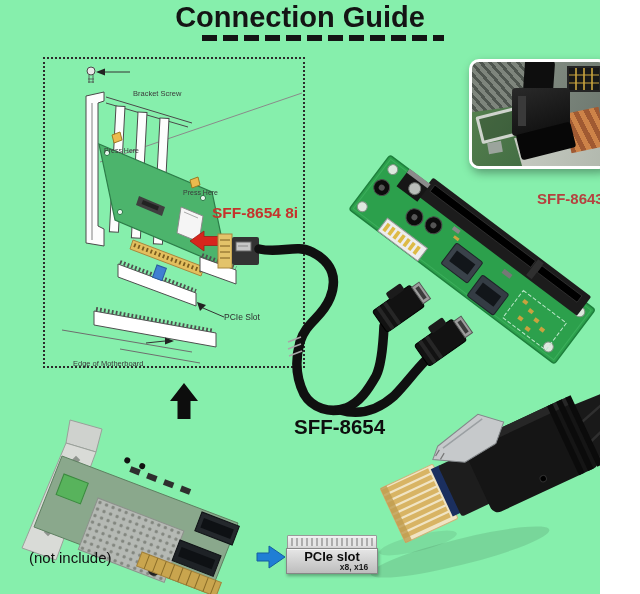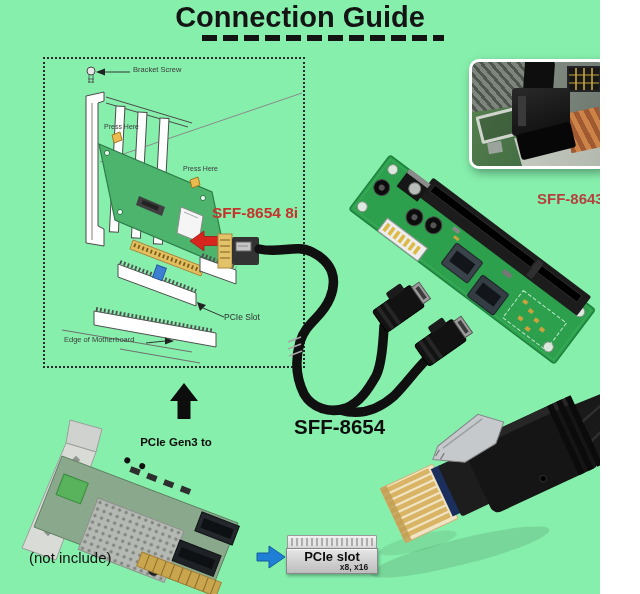--- a/index.html
+++ b/index.html
@@ -6,27 +6,27 @@
   .canvas{position:relative;width:600px;height:594px;background:#86efac;overflow:hidden;
           font-family:Liberation Sans, sans-serif;}
   .title{position:absolute;left:0;right:0;top:1px;margin:0;text-align:center;
          font-size:29px;font-weight:bold;color:#141414;letter-spacing:0;}
   .title-underline{position:absolute;left:202px;top:35px;width:242px;height:6px;
          background:repeating-linear-gradient(90deg,#141414 0 15px,transparent 15px 21px);}
   .dashed-box{position:absolute;left:43px;top:57px;width:258px;height:307px;
          border:2px dotted #2b2b2b;}
   .art{position:absolute;left:0;top:0;pointer-events:none;}
   .lbl{position:absolute;white-space:nowrap;color:#222;line-height:1.1;}
-  .lbl-tiny{font-size:7.5px;color:#3a3a3a;}
+  .lbl-tiny{font-size:7.5px;color:#3a3a3a;margin-top:24px;}
   .lbl-8i{left:212px;top:204px;font-size:15.5px;font-weight:bold;color:#c5332c;}
   .lbl-screw{left:133px;top:66px;}
   .lbl-press1{left:104px;top:123px;font-size:7px;}
   .lbl-press2{left:183px;top:165px;font-size:7px;}
   .lbl-pcieslot{left:224px;top:313px;font-size:8.5px;color:#2e2e2e;}
-  .lbl-edge{left:64px;top:336px;}
+  .lbl-edge{left:73px;top:336px;}
   .lbl-8643{left:537px;top:191px;font-size:15px;font-weight:bold;color:#b5413f;}
   .lbl-8654{left:294px;top:416px;font-size:20.5px;font-weight:bold;color:#0e0e0e;text-align:right;}
   .caption{position:absolute;left:96px;top:436px;width:160px;text-align:center;
          font-size:11.5px;font-weight:bold;color:#0d0d0d;line-height:1.18;}
   .not-include{left:29px;top:550px;font-size:15px;color:#111;}
   .photo-mobo{position:absolute;left:469px;top:59px;width:133px;height:104px;
          border:3px solid #fff;border-radius:10px;overflow:hidden;
          box-shadow:2px 4px 10px rgba(0,0,0,.35);
          background:linear-gradient(120deg,#9aa29a 0%,#7e887e 45%,#67726a 100%);}
   .photo-mobo>div{position:absolute;}
@@ -293,21 +293,20 @@
   <span class="lbl lbl-tiny lbl-screw">Bracket Screw</span>
   <span class="lbl lbl-tiny lbl-press1">Press Here</span>
   <span class="lbl lbl-tiny lbl-press2">Press Here</span>
   <span class="lbl lbl-8i">SFF-8654 8i</span>
   <span class="lbl lbl-pcieslot">PCIe Slot</span>
   <span class="lbl lbl-tiny lbl-edge">Edge of Motherboard</span>
   <span class="lbl lbl-8643">SFF-8643</span>
   <span class="lbl lbl-8654">SFF-8654</span>
 
   <div class="caption">
-    <div>PCIe Gen3 to</div>
   </div>
   <span class="lbl not-include">(not include)</span>
 
   <div class="slot-ill">
     <div class="slot-ill-ticks"></div>
   </div>
   <div class="slot-tag">
     <div class="slot-tag-title">PCIe slot</div>
     <div class="slot-tag-sizes">x8, x16</div>
   </div>

